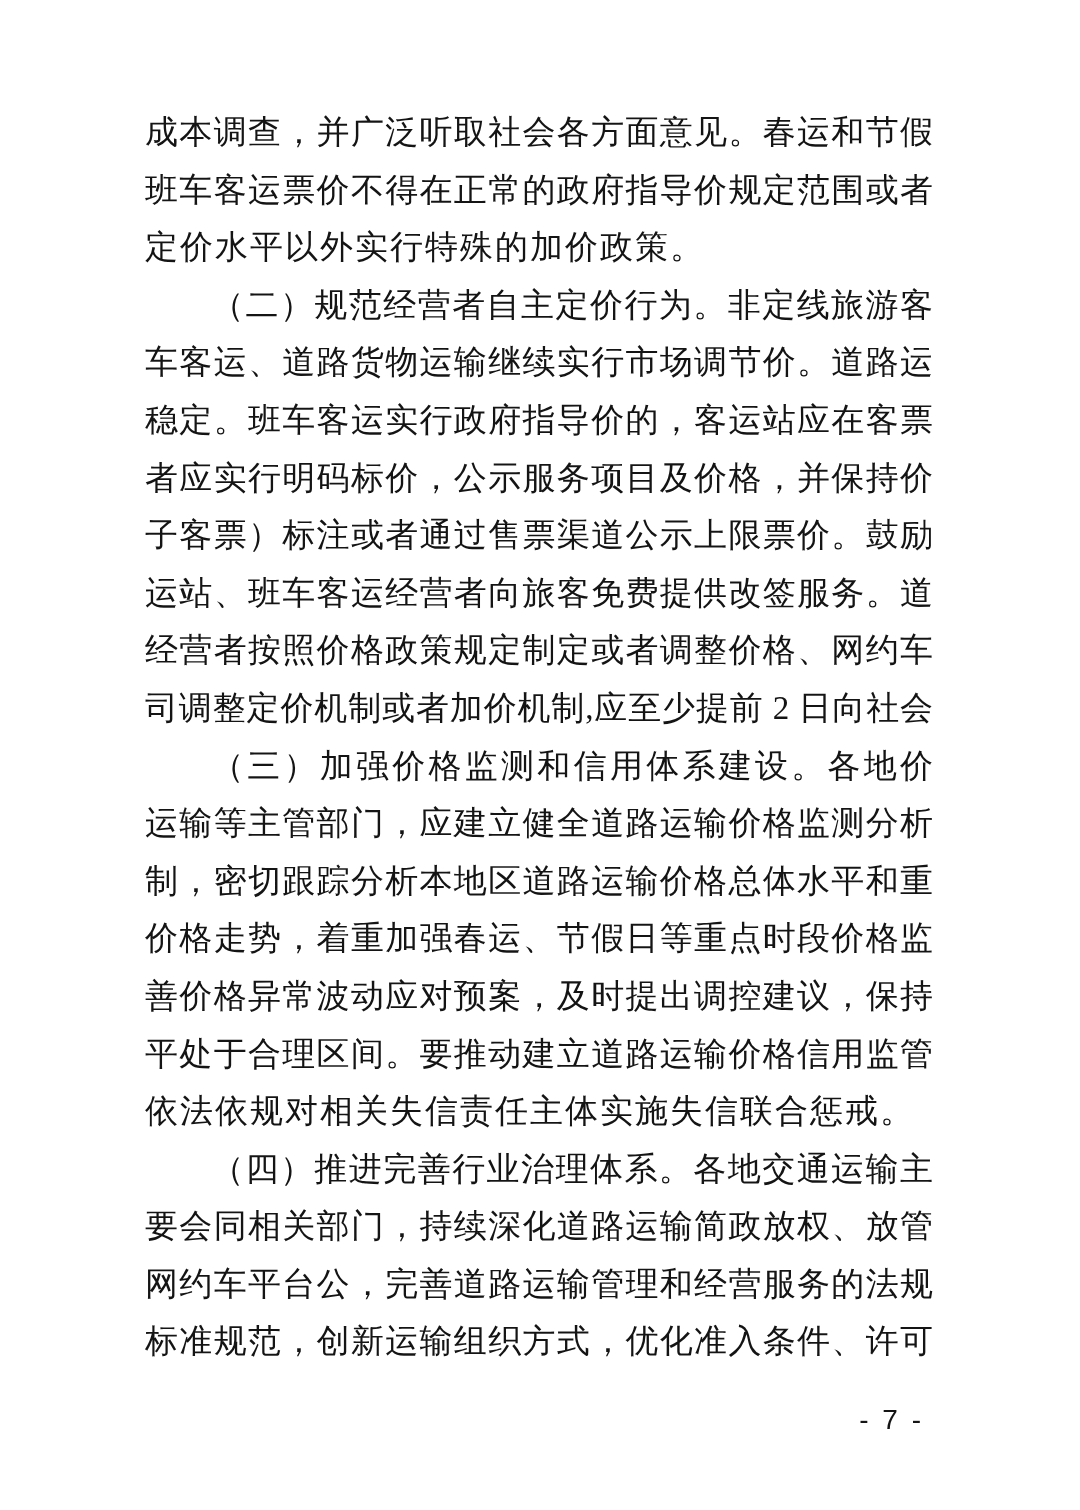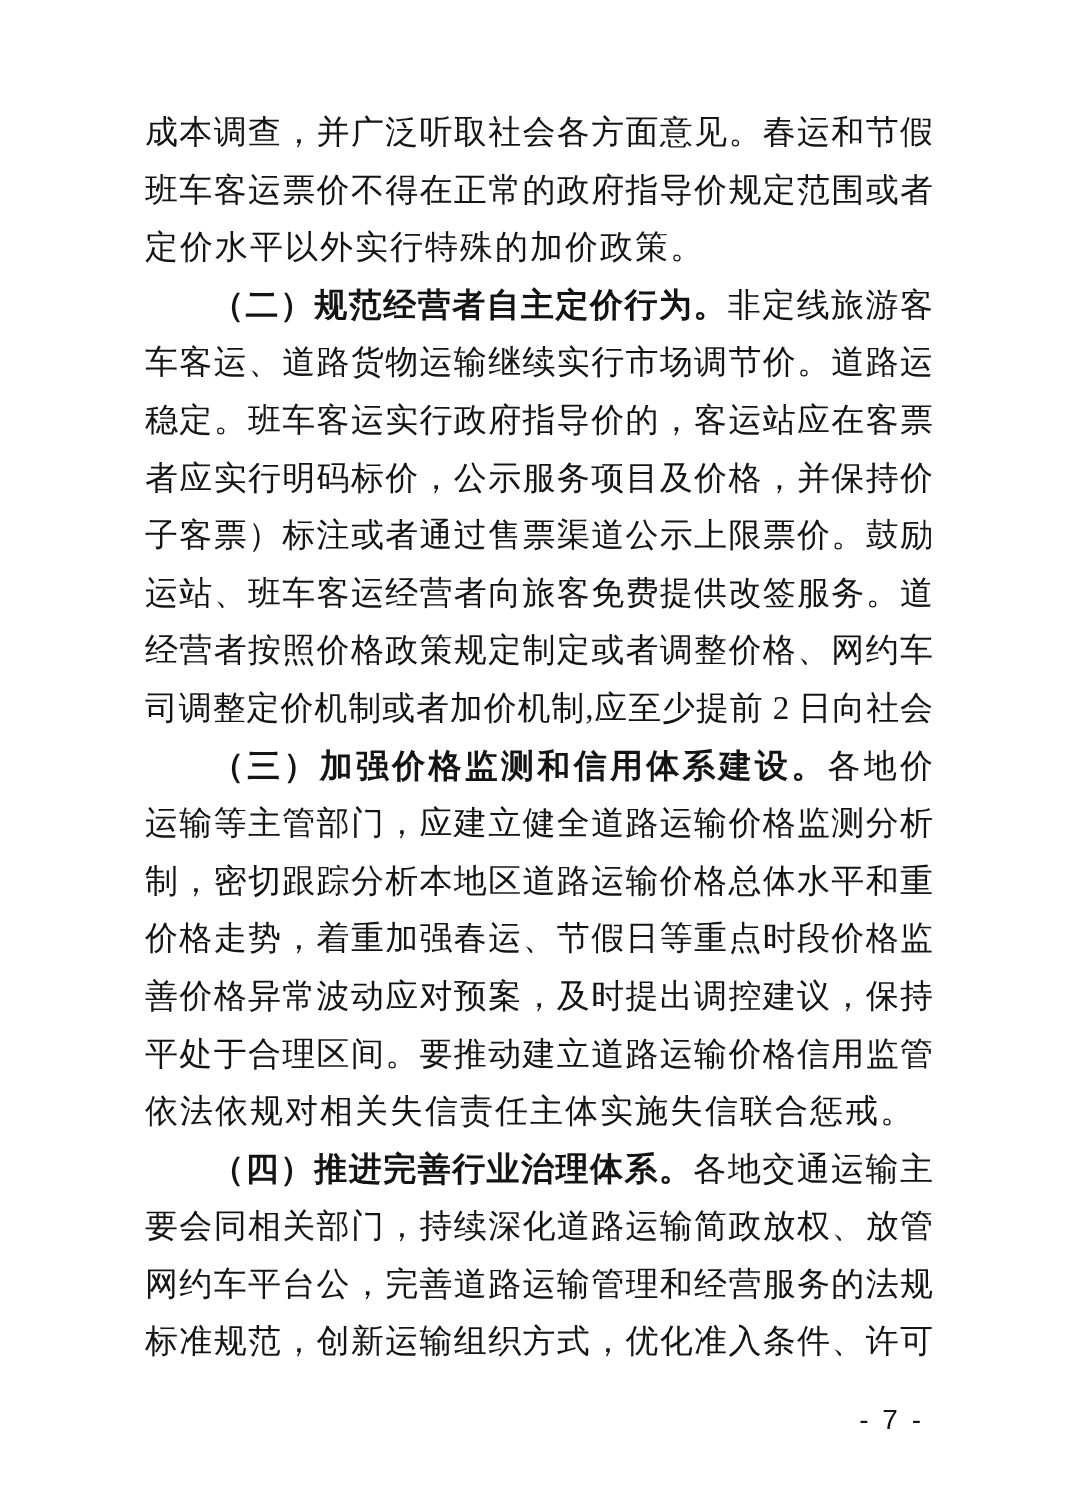--- a/index.html
+++ b/index.html
@@ -34,21 +34,21 @@
   }
   .line.no-fill {
     text-align: center;
     text-align-last: left;
     letter-spacing: 2px;
   }
   .line.indent {
     padding-left: 66px;
   }
   .seg-bold {
-    font-weight: bold;
+    font-weight: normal;
   }
   .page-number {
     position: absolute;
     right: 156px;
     bottom: 74px;
     font-size: 28px;
     letter-spacing: 3px;
     color: #141414;
     font-family: "Liberation Sans", "DejaVu Sans", sans-serif;
   }

